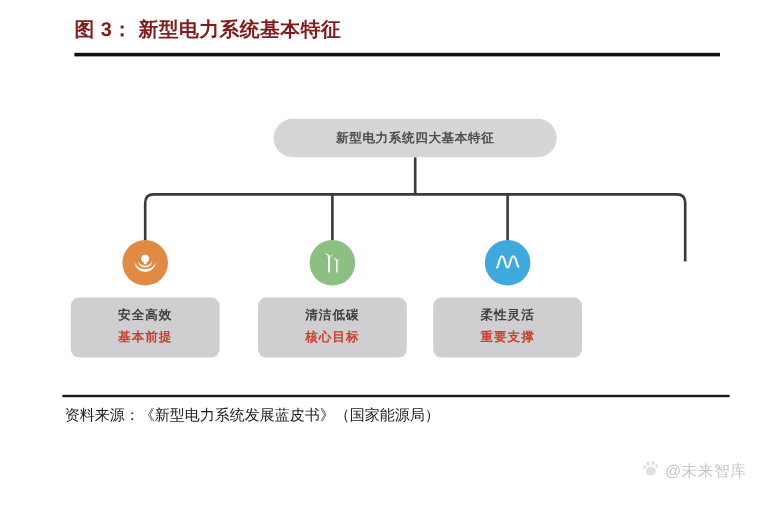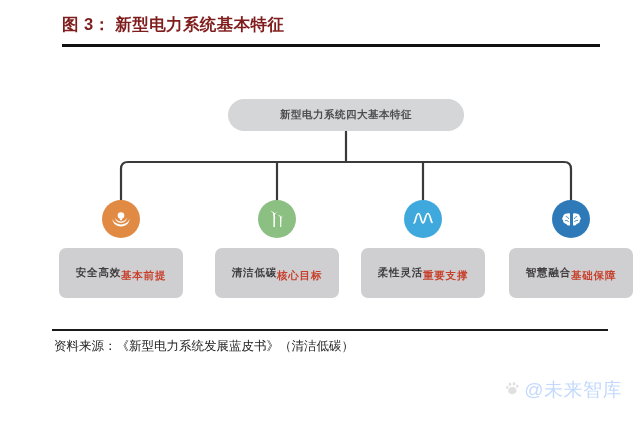--- a/index.html
+++ b/index.html
@@ -92,21 +92,21 @@
     position: relative;
     z-index: 3;
   }
   .pillar-box {
     margin-top: 10px;
     width: 124px;
     height: 50px;
     background: #cfcfd1;
     border-radius: 7px;
     display: flex;
-    flex-direction: row;
+    flex-direction: column;
     align-items: center;
     justify-content: center;
   }
   .pillar-title {
     font-size: 10.5px;
     font-weight: bold;
     color: #403e3f;
     letter-spacing: 0.8px;
     line-height: 1.1;
   }
@@ -142,22 +142,22 @@
   #watermark {
     position: absolute;
     right: 18px;
     bottom: 22px;
     display: flex;
     align-items: center;
     gap: 3px;
     opacity: 0.30;
   }
   #watermark-text {
-    font-size: 19px;
-    color: #3b82f6;
+    font-size: 13px;
+    color: #404040;
     letter-spacing: 0.5px;
   }
 </style>
 </head>
 <body>
 
 <div id="figure-title">图 3： 新型电力系统基本特征</div>
 <div id="title-rule"></div>
 
 <div id="diagram">
@@ -220,44 +220,25 @@
         <path d="M4,17 C5.5,17 6,7.5 8.4,7.5 C10.8,7.5 11,17 13,17
                  C15,17 15.4,7.5 17.8,7.5 C20.2,7.5 20.6,15 22,16.4" fill="none" stroke="#ffffff" stroke-width="1.7" stroke-linecap="round" stroke-linejoin="round"></path>
       </svg>
     </div>
     <div class="pillar-box">
       <span class="pillar-title">柔性灵活</span>
       <span class="pillar-sub">重要支撑</span>
     </div>
   </div>
 
-  <div class="pillar" style="left:509px;">
-    <div class="pillar-icon" style="background:#2e7ab8;">
-      <svg width="25" height="25" viewBox="0 0 25 25">
-        <path d="M8.2,6.4 C5.6,6.4 4.0,8.0 4.0,10.0 C2.9,10.7 2.9,12.6 4.1,13.3
-                 C3.9,15.3 5.4,16.9 7.4,16.9 C8.0,18.3 9.6,18.9 11.0,18.3
-                 L11.0,6.9 C10.4,6.0 9.2,6.4 8.2,6.4 Z" fill="#ffffff"></path>
-        <path d="M16.8,6.4 C19.4,6.4 21.0,8.0 21.0,10.0 C22.1,10.7 22.1,12.6 20.9,13.3
-                 C21.1,15.3 19.6,16.9 17.6,16.9 C17.0,18.3 15.4,18.9 14.0,18.3
-                 L14.0,6.9 C14.6,6.0 15.8,6.4 16.8,6.4 Z" fill="#ffffff"></path>
-        <path d="M7.2,9.6 C8.4,9.6 9.2,10.6 9.6,11.6 M6.4,13.4 C7.6,13.2 9.0,13.8 9.6,14.8
-                 M17.8,9.6 C16.6,9.6 15.8,10.6 15.4,11.6 M18.6,13.4 C17.4,13.2 16.0,13.8 15.4,14.8" fill="none" stroke="#2e7ab8" stroke-width="0.85" stroke-linecap="round"></path>
-        <rect x="11.6" y="6.6" width="1.8" height="12.0" fill="#2e7ab8" opacity="0.55"></rect>
-      </svg>
-    </div>
-    <div class="pillar-box">
-      <span class="pillar-title">智慧融合</span>
-      <span class="pillar-sub">基础保障</span>
-    </div>
-  </div>
 
 </div>
 
 <div id="source-rule"></div>
-<div id="source-note">资料来源：《新型电力系统发展蓝皮书》（清洁低碳）</div>
+<div id="source-note">资料来源：《新型电力系统发展蓝皮书》（国家能源局）</div>
 
 <div id="watermark">
   <span>
     <svg width="16" height="16" viewBox="0 0 16 16">
       <ellipse cx="5.0" cy="4.4" rx="1.3" ry="1.8" fill="#9a9a9a"></ellipse>
       <ellipse cx="9.0" cy="3.8" rx="1.3" ry="1.8" fill="#9a9a9a"></ellipse>
       <ellipse cx="12.2" cy="6.2" rx="1.2" ry="1.6" fill="#9a9a9a"></ellipse>
       <ellipse cx="2.3" cy="7.4" rx="1.2" ry="1.6" fill="#9a9a9a"></ellipse>
       <path d="M7.4,7.0 C10.4,7.0 12.0,9.4 11.4,11.6 C10.9,13.6 8.6,14.2 7.2,14.2
                C5.8,14.2 3.6,13.5 3.3,11.5 C3.0,9.3 4.6,7.0 7.4,7.0 Z" fill="#9a9a9a"></path>

